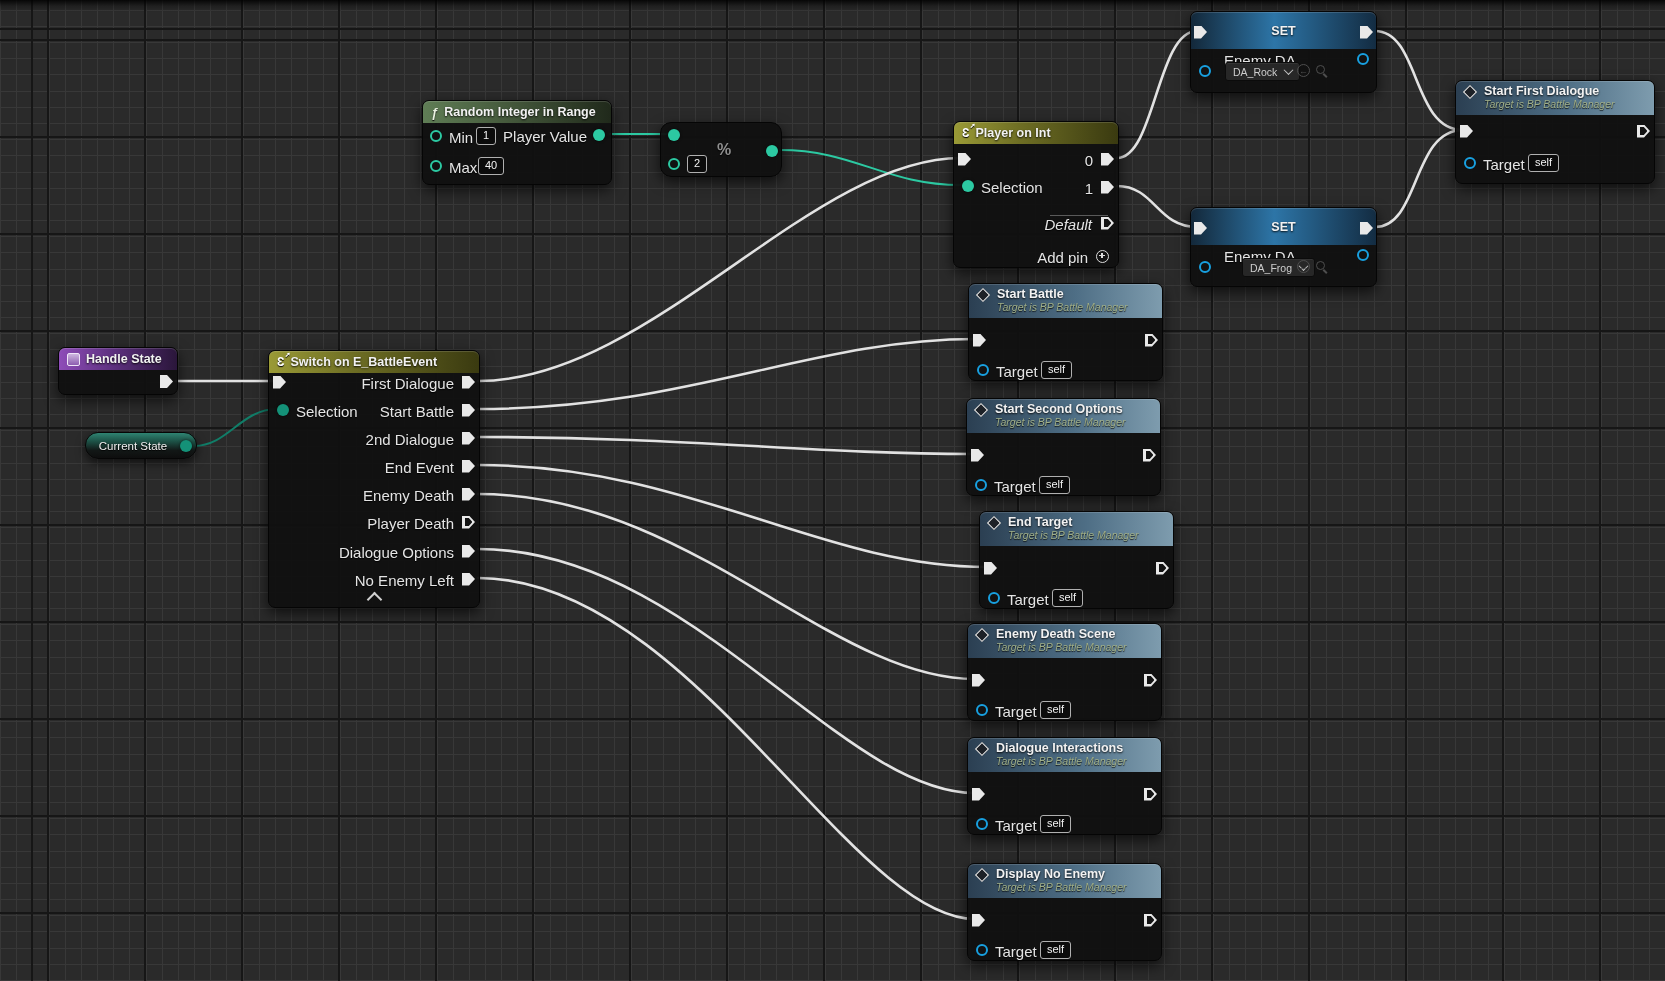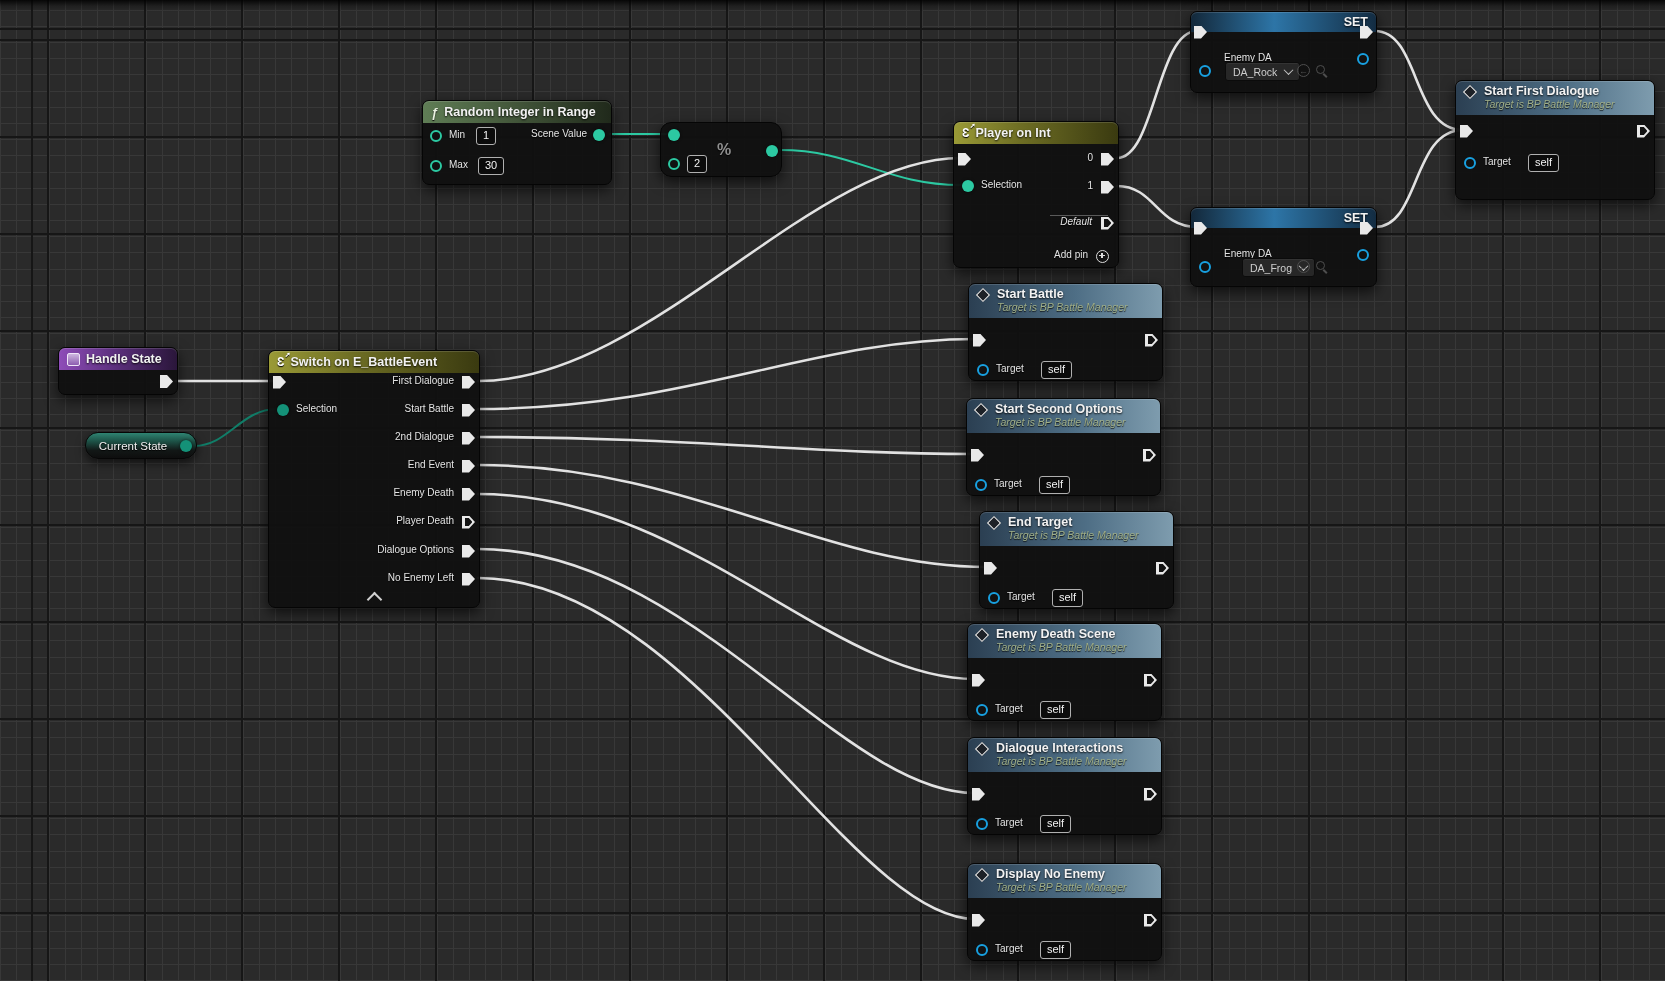--- a/index.html
+++ b/index.html
@@ -28,36 +28,36 @@
     color:#e8e8e8;
   }
   .hdr{position:absolute;left:0;top:0;right:0;height:22px;border-radius:6px 6px 0 0;
        display:flex;align-items:center;gap:6px;padding:0 8px;box-sizing:border-box;
        box-shadow:inset 0 1px 0 rgba(255,255,255,.14);}
   .hdr .t{font-size:12.5px;font-weight:bold;color:#f2f2f2;text-shadow:0 1px 2px rgba(0,0,0,.9);white-space:nowrap;}
   .hdr-purple{background:linear-gradient(90deg,#8e4cb8 0%,#5e3180 45%,#2a163a 100%);}
   .hdr-olive{background:linear-gradient(90deg,#9a9a36 0%,#6e6e24 40%,#3a3a10 100%);}
   .hdr-green{background:linear-gradient(90deg,#5f7d55 0%,#45593c 45%,#20291b 100%);}
   .hdr-call{height:34px;background:linear-gradient(90deg,#2b3f52 0%,#4e6e85 55%,#7e9cae 100%);align-items:flex-start;padding-top:3px;}
-  .hdr-set{height:20px;background:linear-gradient(90deg,#13283a 0%,#2d75a7 45%,#132c42 100%);justify-content:flex-end;}
+  .hdr-set{height:37px;background:linear-gradient(90deg,#13283a 0%,#2d75a7 45%,#132c42 100%);justify-content:center;}
   .hdr-call .lines{display:flex;flex-direction:column;line-height:1.15;}
   .subtitle{font-size:10.5px;font-style:italic;color:#9fae88;text-shadow:0 1px 1px rgba(0,0,0,.8);white-space:nowrap;}
 
   
   .exec{position:absolute;width:13px;height:13px;}
   .exec::before{content:"";position:absolute;inset:0;background:#e9e9e9;
     clip-path:polygon(0 0,54% 0,100% 50%,54% 100%,0 100%);}
   .exec.hollow::after{content:"";position:absolute;inset:2.6px;background:#131313;
     clip-path:polygon(0 0,54% 0,100% 50%,54% 100%,0 100%);}
   .dpin{position:absolute;width:12px;height:12px;border-radius:50%;box-sizing:border-box;}
   .pc-int{--pc:#2cc9a2;} .pc-enum{--pc:#149178;} .pc-obj{--pc:#18a0e0;}
   .dpin.ring{border:2.6px solid var(--pc);}
   .dpin.fill{background:var(--pc);box-shadow:0 0 3px rgba(0,0,0,.6);}
 
-  .plabel{position:absolute;font-size:10px;color:#e4e4e4;white-space:nowrap;text-shadow:0 1px 1px #000;}
+  .plabel{position:absolute;font-size:15px;color:#e4e4e4;white-space:nowrap;text-shadow:0 1px 1px #000;}
   .plabel.r{text-align:right;}
   .plabel.it{font-style:italic;text-align:center;}
   .valbox{position:absolute;height:16px;line-height:15px;padding:0 6px;border:1px solid #b0b0b0;
     border-radius:3px;background:rgba(8,8,8,.55);font-size:11px;color:#f2f2f2;}
   .dd{position:absolute;height:17px;display:flex;align-items:center;gap:8px;padding:0 7px;
     background:#272727;border:1px solid #0b0b0b;border-radius:3px;font-size:10.5px;color:#cdcdcd;
     box-shadow:inset 0 1px 0 rgba(255,255,255,.06);}
   .chev-down{width:6px;height:6px;border-right:1.6px solid #c4c4c4;border-bottom:1.6px solid #c4c4c4;
     transform:rotate(45deg) translate(-1px,-1px);}
 
@@ -153,22 +153,22 @@
   <div class="node" style="left:422px;top:100px;width:190px;height:85px">
     <div class="hdr hdr-green">
       <span class="fn-icon">ƒ</span>
       <span class="t">Random Integer in Range</span>
     </div>
     <span class="dpin ring pc-int" style="left:7px;top:29px"></span>
     <span class="plabel" style="left:26px;top:28px">Min</span>
     <span class="valbox" style="left:53px;top:26px">1</span>
     <span class="dpin ring pc-int" style="left:7px;top:59px"></span>
     <span class="plabel" style="left:26px;top:58px">Max</span>
-    <span class="valbox" style="left:55px;top:56px">30</span>
-    <span class="plabel r" style="right:24px;top:27px">Scene Value</span>
+    <span class="valbox" style="left:55px;top:56px">40</span>
+    <span class="plabel r" style="right:24px;top:27px">Player Value</span>
     <span class="dpin fill pc-int" style="right:6px;top:28px"></span>
   </div>
 
   <div class="node" style="left:660px;top:122px;width:122px;height:55px;border-radius:11px">
     <span class="dpin fill pc-int" style="left:7px;top:6px"></span>
     <span class="dpin ring pc-int" style="left:7px;top:35px"></span>
     <span class="valbox" style="left:26px;top:32px">2</span>
     <span class="pct" style="left:56px;top:18px">%</span>
     <span class="dpin fill pc-int" style="right:3px;top:22px"></span>
   </div>
@@ -219,21 +219,21 @@
     <span class="dpin ring pc-obj" style="left:8px;top:53px"></span>
     <div class="dd" style="left:51px;top:50px">
       <span>DA_Frog</span>
       <span class="chev-down"></span>
     </div>
     <span class="revert-icon" style="left:106px;top:52px">←</span>
     <span class="mag-icon" style="left:124px;top:52px"></span>
     <span class="dpin ring pc-obj" style="right:7px;top:41px"></span>
   </div>
 
-  <div class="node" style="left:1455px;top:80px;width:200px;height:120px">
+  <div class="node" style="left:1455px;top:80px;width:200px;height:104px">
     <div class="hdr hdr-call">
       <span class="dm-icon"></span>
       <div class="lines">
         <span class="t">Start First Dialogue</span>
         <span class="subtitle">Target is BP Battle Manager</span>
       </div>
     </div>
     <span class="exec" style="left:4px;top:43.5px"></span>
     <span class="exec hollow" style="right:4px;top:43.5px"></span>
     <span class="dpin ring pc-obj" style="left:8px;top:76px"></span>

